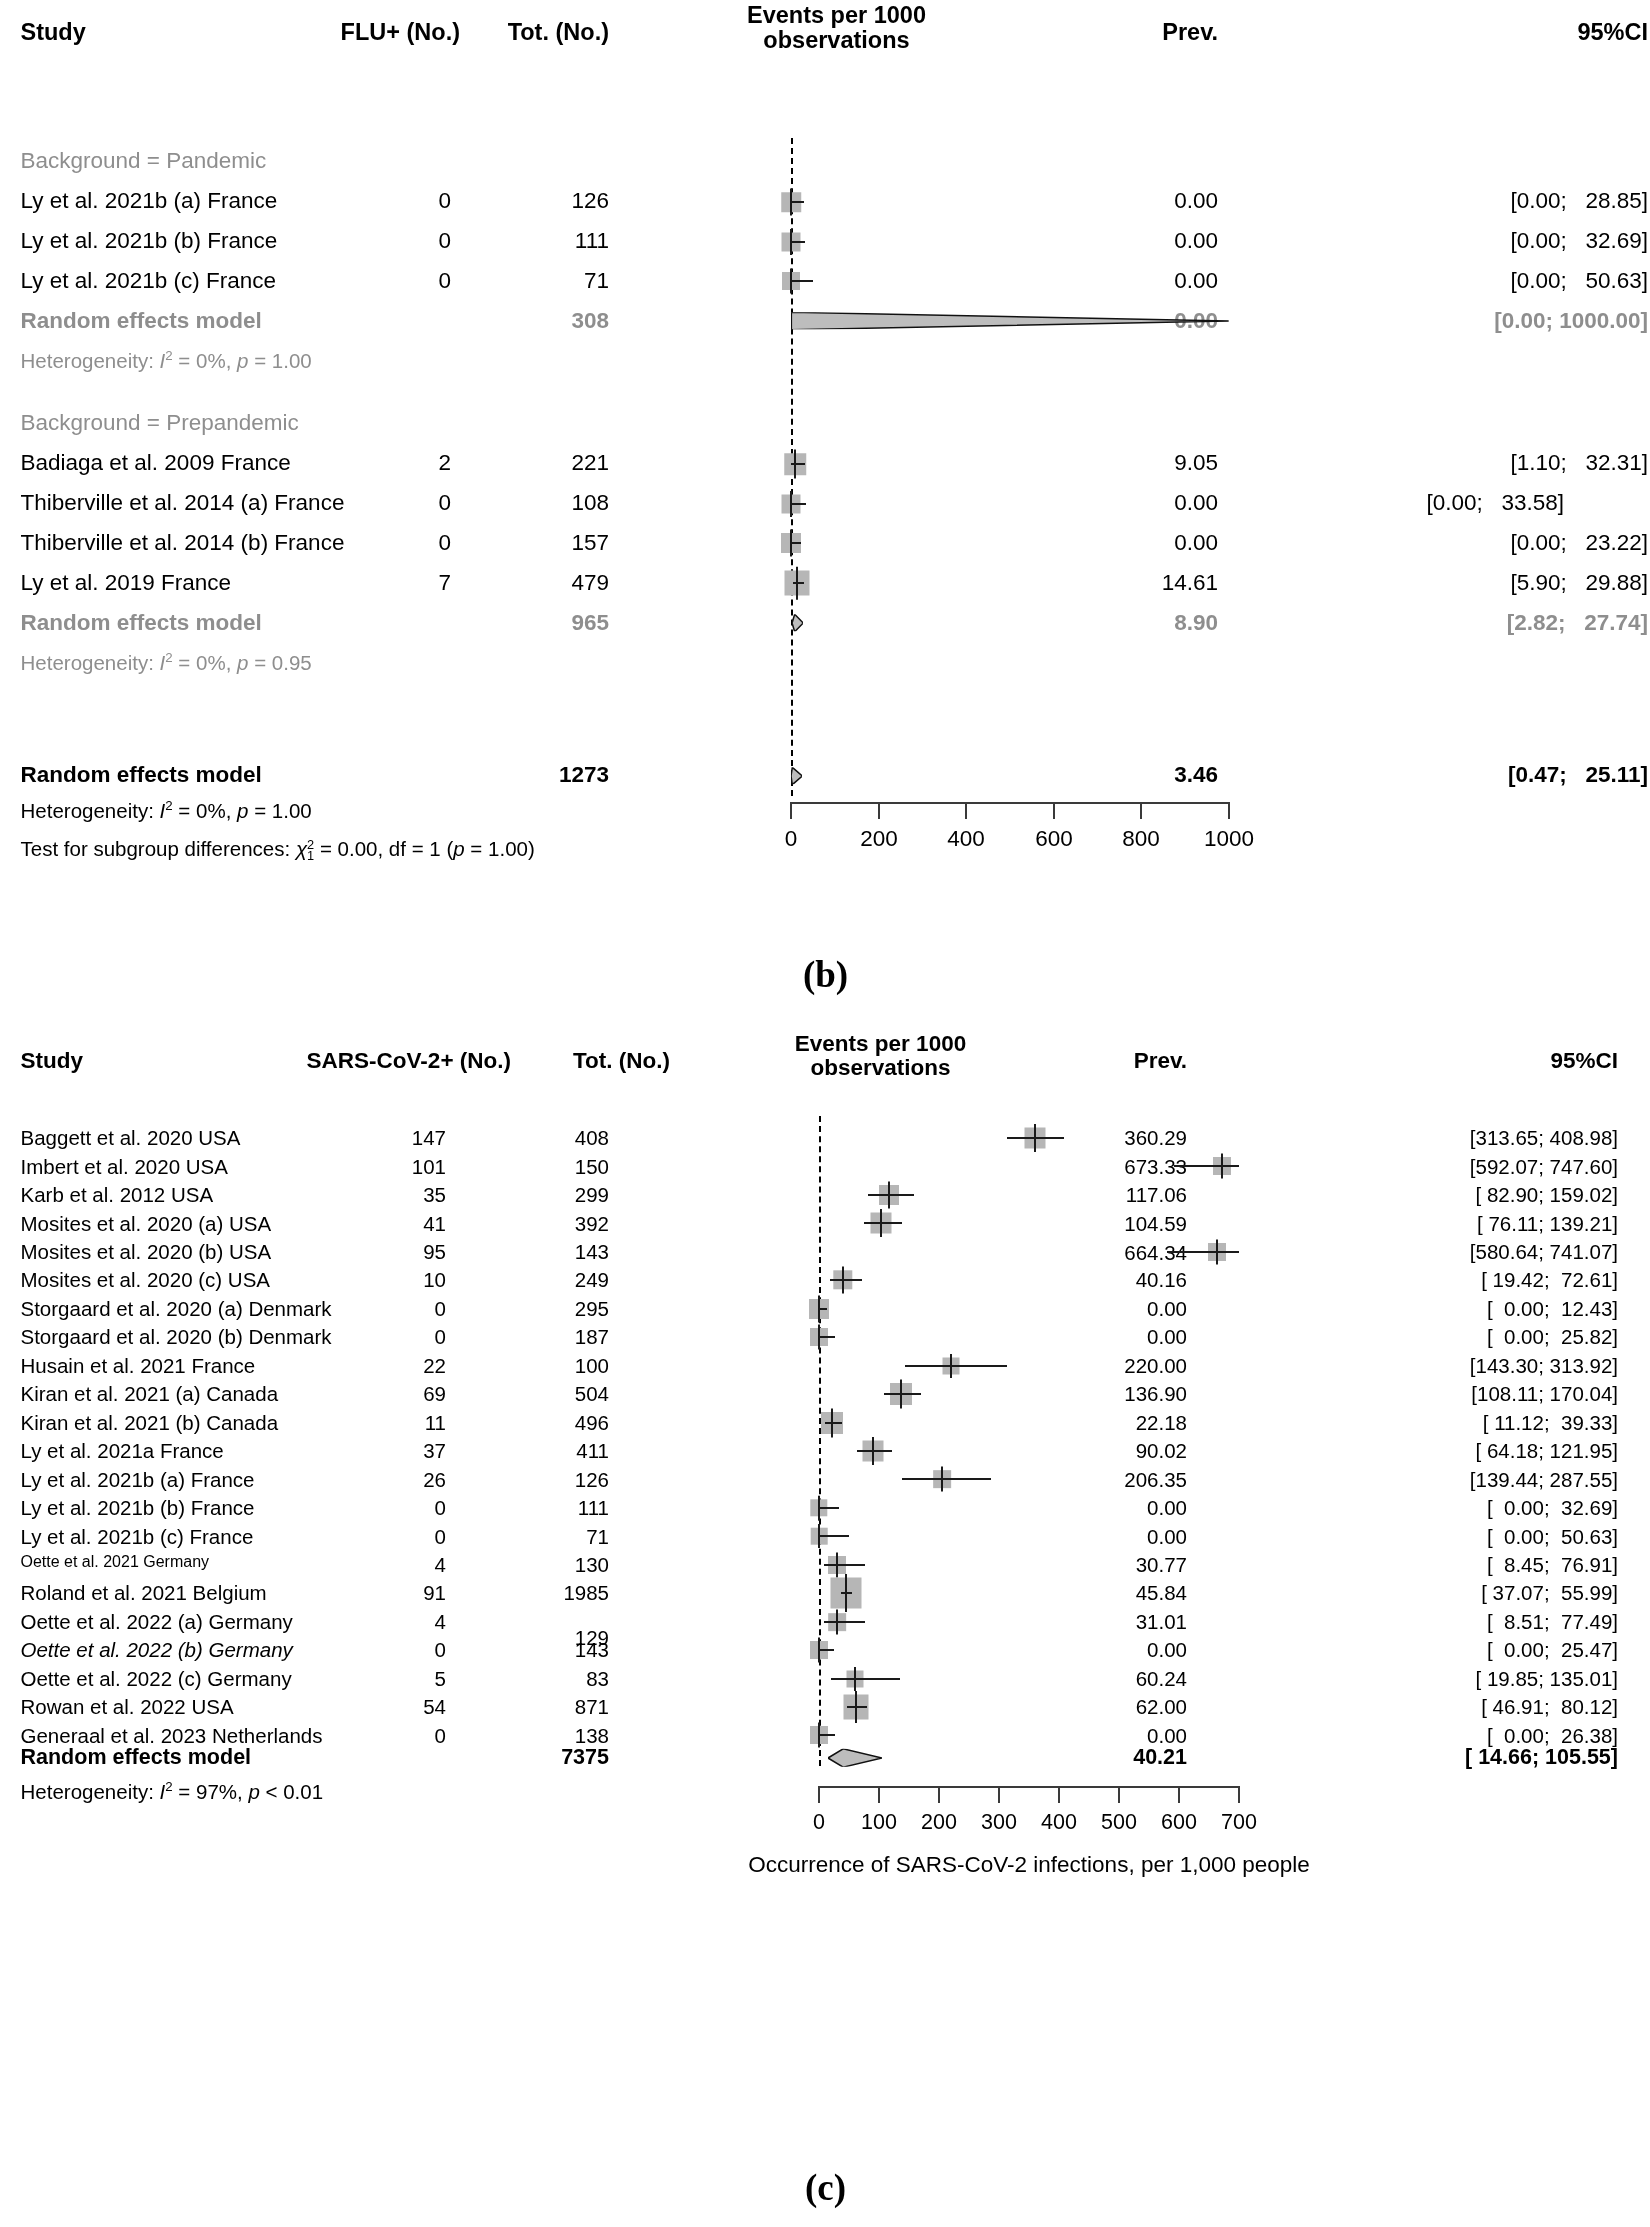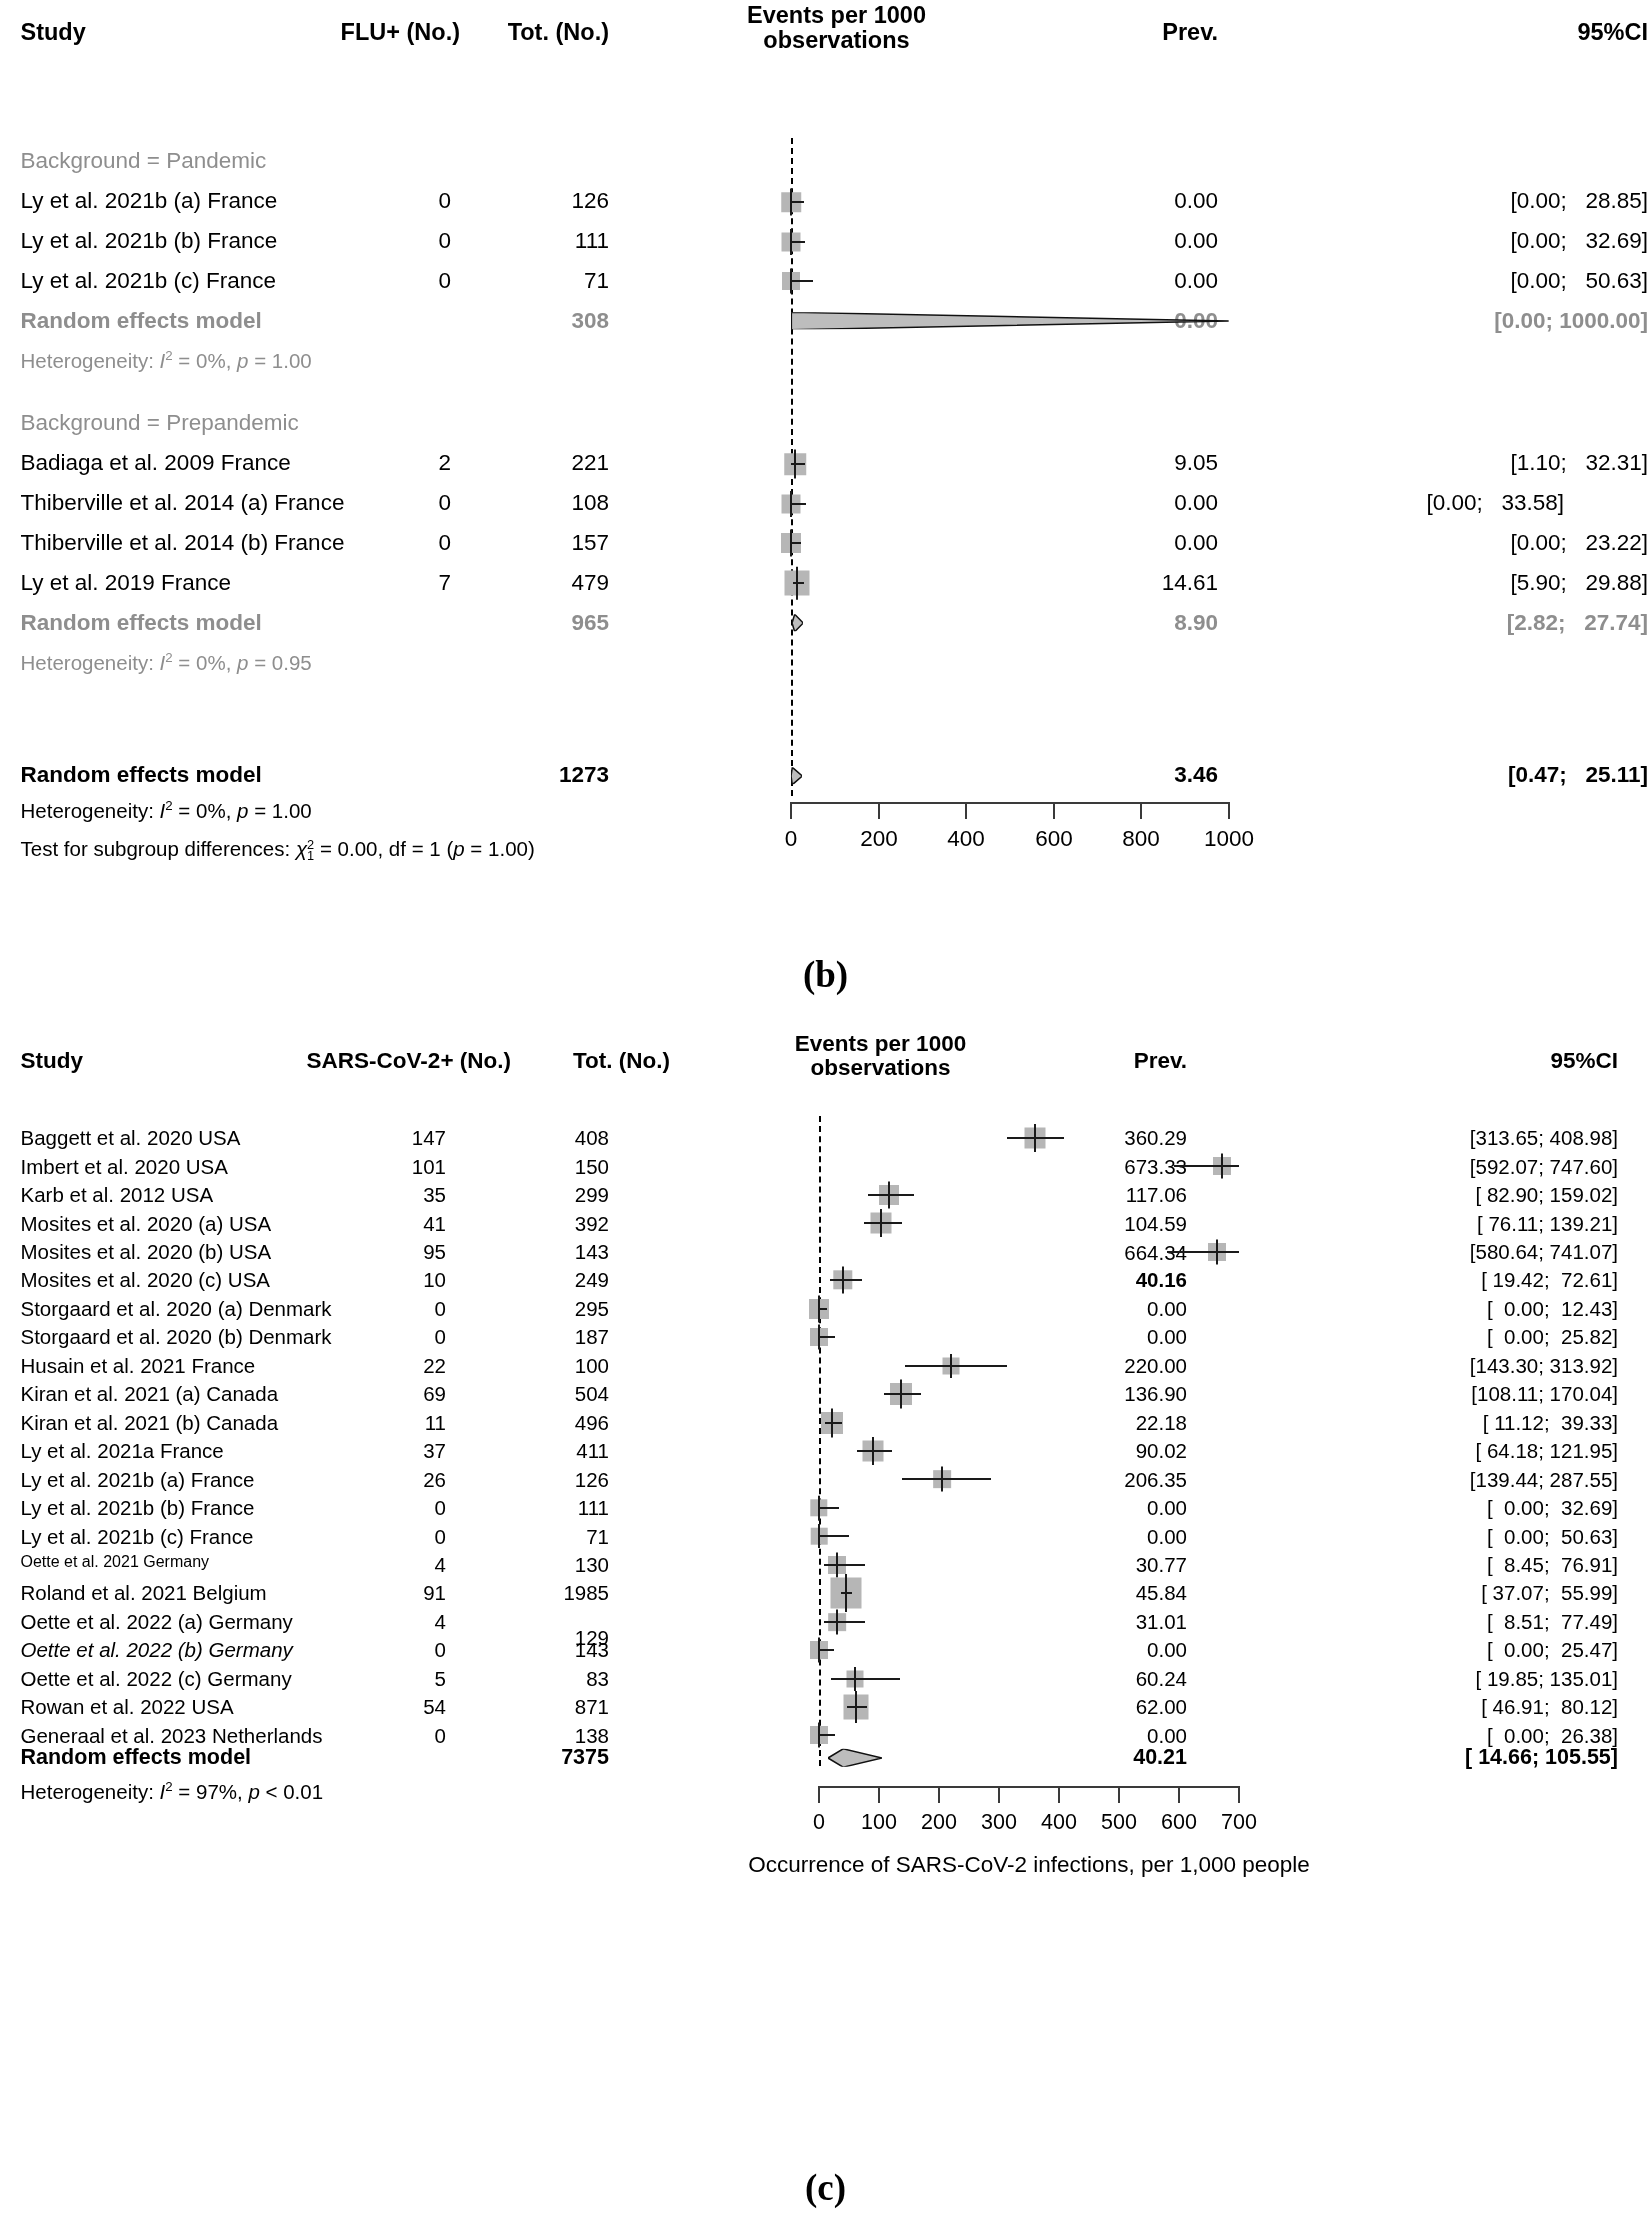--- a/index.html
+++ b/index.html
@@ -194,21 +194,21 @@
     <div class="c-ev " style="left: 292px; top: 211px; font-size: 20.5px;">95</div>
     <div class="c-tot " style="left: 476px; top: 211px; font-size: 20.5px;">143</div>
     <div class="c-prev " style="left: 1018px; top: 212px; font-size: 20.5px;">664.34</div>
     <div class="c-ci " style="left: 1377px; top: 211px; font-size: 20.5px; width: 241px;">[580.64; 741.07]</div>
     <div class="box" style="left: 1217px; top: 223px; width: 18px; height: 18px;"></div>
     <div class="whisk" style="left: 1167px; top: 223px; width: 72px;"></div>
     <div class="tick-mark" style="left: 1217px; top: 223px; height: 25px;"></div>
     <div class="c-study " style="top: 239px; font-size: 20.5px;">Mosites et al. 2020 (c) USA</div>
     <div class="c-ev " style="left: 292px; top: 239px; font-size: 20.5px;">10</div>
     <div class="c-tot " style="left: 476px; top: 239px; font-size: 20.5px;">249</div>
-    <div class="c-prev " style="left: 1018px; top: 239px; font-size: 20.5px; font-weight: bold;">40.16</div>
+    <div class="c-prev " style="left: 1018px; top: 239px; font-size: 20.5px;">40.16</div>
     <div class="c-ci " style="left: 1377px; top: 239px; font-size: 20.5px; width: 241px;">[ 19.42;  72.61]</div>
     <div class="box" style="left: 843px; top: 251px; width: 19.4px; height: 19.4px;"></div>
     <div class="whisk" style="left: 830px; top: 251px; width: 32px;"></div>
     <div class="tick-mark" style="left: 843px; top: 251px; height: 27px;"></div>
     <div class="c-study " style="top: 268px; font-size: 20.5px;">Storgaard et al. 2020 (a) Denmark</div>
     <div class="c-ev " style="left: 292px; top: 268px; font-size: 20.5px;">0</div>
     <div class="c-tot " style="left: 476px; top: 268px; font-size: 20.5px;">295</div>
     <div class="c-prev " style="left: 1018px; top: 268px; font-size: 20.5px;">0.00</div>
     <div class="c-ci " style="left: 1377px; top: 268px; font-size: 20.5px; width: 241px;">[  0.00;  12.43]</div>
     <div class="box" style="left: 819px; top: 280px; width: 20px; height: 20px;"></div>

